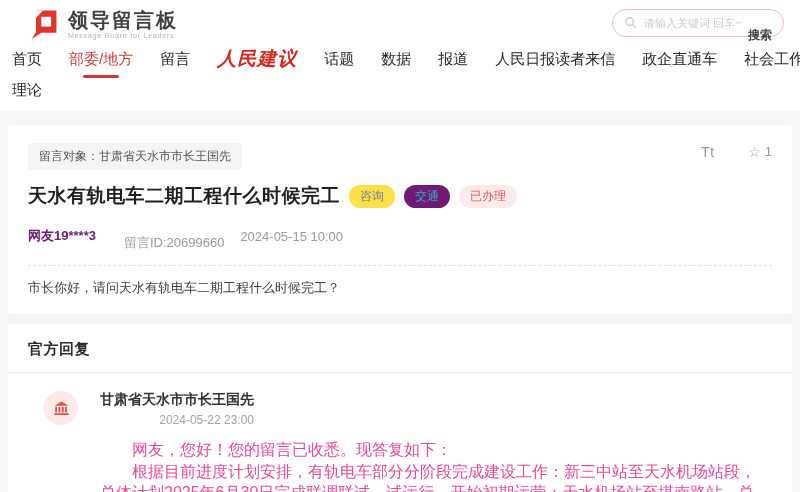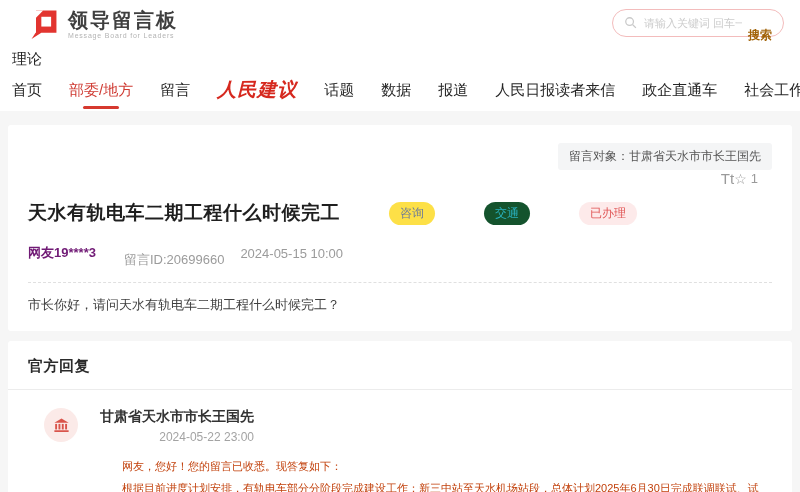--- a/index.html
+++ b/index.html
@@ -7,66 +7,66 @@
   body { font-family:"Liberation Sans","DejaVu Sans",sans-serif; background:#f6f6f6; color:#333; }
 
   
   .topbar { background:#fff; height:46px; display:flex; align-items:center; justify-content:space-between; padding:0 16px 0 28px; }
   .logo { display:flex; align-items:flex-end; gap:8px; cursor:pointer; }
   .logo-title { font-size:20px; font-weight:bold; color:#3f3f3f; letter-spacing:2px; line-height:20px; }
   .logo-sub { font-size:7px; color:#b3b3b3; letter-spacing:0.8px; margin-top:2px; }
   .search { display:flex; align-items:center; width:172px; height:28px; border:1px solid #f3bcbc; border-radius:14px; padding:0 11px; background:#fff; }
   .search input { border:none; outline:none; flex:1; font-size:11px; color:#333; min-width:0; font-family:inherit; }
   .search input::placeholder { color:#ccc; }
-  .s-btn { border:none; background:none; color:#a16207; font-size:12px; font-weight:bold; cursor:pointer; font-family:Liberation Serif, serif; padding:0 0 0 6px;margin-top:24px; }
+  .s-btn { border:none; background:none; color:#404040; font-size:12px; font-weight:bold; cursor:pointer; font-family:Liberation Serif, serif; padding:0 0 0 6px;margin-top:24px; }
 
   
   .nav { background:#fff; padding:2px 12px 10px; }
   .nav-row { display:flex; align-items:center; gap:27px; }
   .nav-row + .nav-row { margin-top:9px; }
   .nav-item { font-size:15px; color:#262626; font-weight:500; cursor:pointer; position:relative; white-space:nowrap; line-height:22px; }
   .nav-item.active { color:#cf3a32; }
   .nav-item.active::after { content:""; position:absolute; left:50%; transform:translateX(-50%); bottom:-8px; width:36px; height:3px; border-radius:2px; background:#d6392f; }
   .nav-item.brand { color:#d6281e; font-weight:bold; font-style:italic; font-family:"Liberation Serif","DejaVu Serif",serif; font-size:19px; letter-spacing:1px; }
 
   
   .content { padding:14px 8px 0; }
   .card { background:#fff; border-radius:3px; }
   .msg-card { padding:18px 20px 16px; }
 
-  .card-top { display:flex; align-items:flex-end; justify-content:space-between;flex-direction:column; }
+  .card-top { display:flex; align-items:flex-start; justify-content:space-between; }
   .chip { background:#f4f5f6; color:#565656; font-size:12px; padding:5px 11px; border-radius:3px; }
-  .tools { display:flex; align-items:center; margin-right:14px; }
+  .tools { display:flex; align-items:center; gap:34px; }
   .tt { font-size:15px; color:#9a9a9a; cursor:pointer; font-weight:500; }
   .star { font-size:13px; color:#9a9a9a; cursor:pointer; display:flex; align-items:center; gap:4px; }
   .star i { font-style:normal; font-size:14px; }
 
-  .title-row { display:flex; align-items:center; margin-top:13px;gap:40px; }
+  .title-row { display:flex; align-items:center; margin-top:13px; }
   .title-row h1 { font-size:19px; font-weight:bold; color:#1f1f1f; letter-spacing:0.5px; }
   .tag { font-size:12px; padding:3px 11px; border-radius:12px; margin-left:9px; white-space:nowrap; }
   .tag-consult { background:#fde047; color:#6b7a99; }
-  .tag-traffic { background:#14532d; color:#29b2c0; }
+  .tag-traffic { background:#701a75; color:#29b2c0; }
   .tag-done { background:#fdeaea; color:#e05555; }
 
   .meta { margin-top:11px; font-size:13px; color:#9b9b9b; display:flex; align-items:center; }
   .meta .author { color:#701a75; font-weight:bold; margin-right:28px; }
   .meta .mid { margin-right:16px;margin-top:14px; }
   .divider-dotted { border-top:1px dashed #e0e0e0; margin:13px 0 12px; }
   .msg-content { font-size:13px; color:#404040; line-height:20px; }
 
   
   .reply-card { margin-top:10px; padding:16px 20px 20px; min-height:202px; }
   .reply-card h2 { font-size:15px; font-weight:bold; color:#2b2b2b; letter-spacing:0.5px; }
   .reply-divider { border-top:1px solid #ececec; margin:13px -20px 18px; }
   .reply-head { display:flex; align-items:flex-start; gap:22px; margin-left:16px; }
   .avatar { width:34px; height:34px; border-radius:50%; background:#fbeae8; display:flex; align-items:center; justify-content:center; flex:none; }
   .org { font-size:14px; font-weight:bold; color:#333; }
   .rdate { font-size:12px; color:#a3a3a3; margin-top:4px;text-align:right; }
   .reply-body { margin:12px 8px 0 72px; }
-  .reply-body p { font-size:11px; color:#c2410c; line-height:21px; text-indent:2em; margin-bottom:1px; }
+  .reply-body p { font-size:16px; color:#ec4899; line-height:21px; text-indent:2em; margin-bottom:1px; }
 </style>
 </head>
 <body>
 
 <header class="topbar">
   <div class="logo">
     <svg width="32" height="32" viewBox="0 0 36 36">
       <path d="M9 4 H32 V29 H15 L4 36 L8.5 29 H9 Z" fill="#e2342f"></path>
       <rect x="15" y="11" width="11" height="11" fill="#ffffff"></rect>
       <path d="M9 4 L17 4 L9 12 Z" fill="#ffffff"></path>
@@ -81,34 +81,34 @@
       <circle cx="8" cy="8" r="5.5" fill="none" stroke="#c9c9c9" stroke-width="1.8"></circle>
       <line x1="12.5" y1="12.5" x2="17" y2="17" stroke="#c9c9c9" stroke-width="1.8"></line>
     </svg>
     <input type="text" placeholder="请输入关键词 回车一下" style="">
     <button class="s-btn">搜索</button>
   </div>
 </header>
 
 <nav class="nav">
   <div class="nav-row">
-    <span class="nav-item">理论</span>
-  </div>
-  <div class="nav-row">
     <span class="nav-item">首页</span>
     <span class="nav-item active">部委/地方</span>
     <span class="nav-item">留言</span>
     <span class="nav-item brand">人民建议</span>
     <span class="nav-item">话题</span>
     <span class="nav-item">数据</span>
     <span class="nav-item">报道</span>
     <span class="nav-item">人民日报读者来信</span>
     <span class="nav-item">政企直通车</span>
     <span class="nav-item">社会工作</span>
 
+  </div>
+  <div class="nav-row">
+    <span class="nav-item">理论</span>
   </div>
 </nav>
 
 <main class="content">
 
   <section class="card msg-card">
     <div class="card-top">
       <span class="chip">留言对象：甘肃省天水市市长王国先</span>
       <div class="tools">
         <span class="tt">Tt</span>

